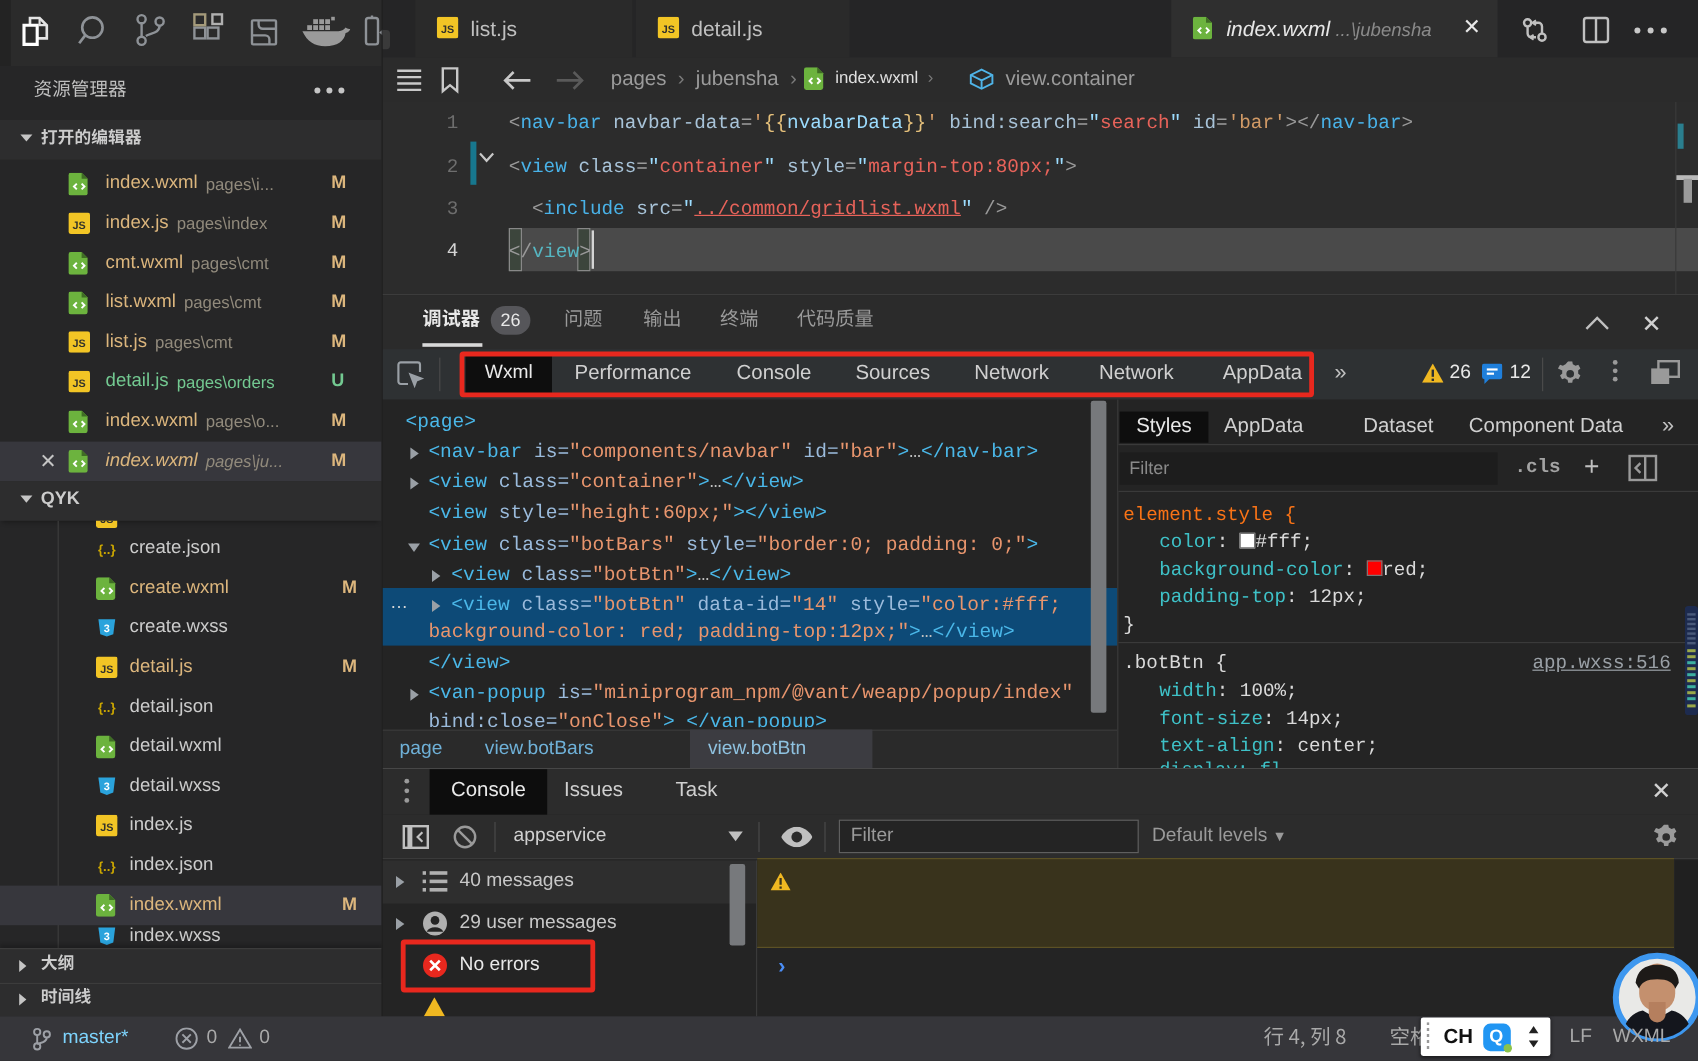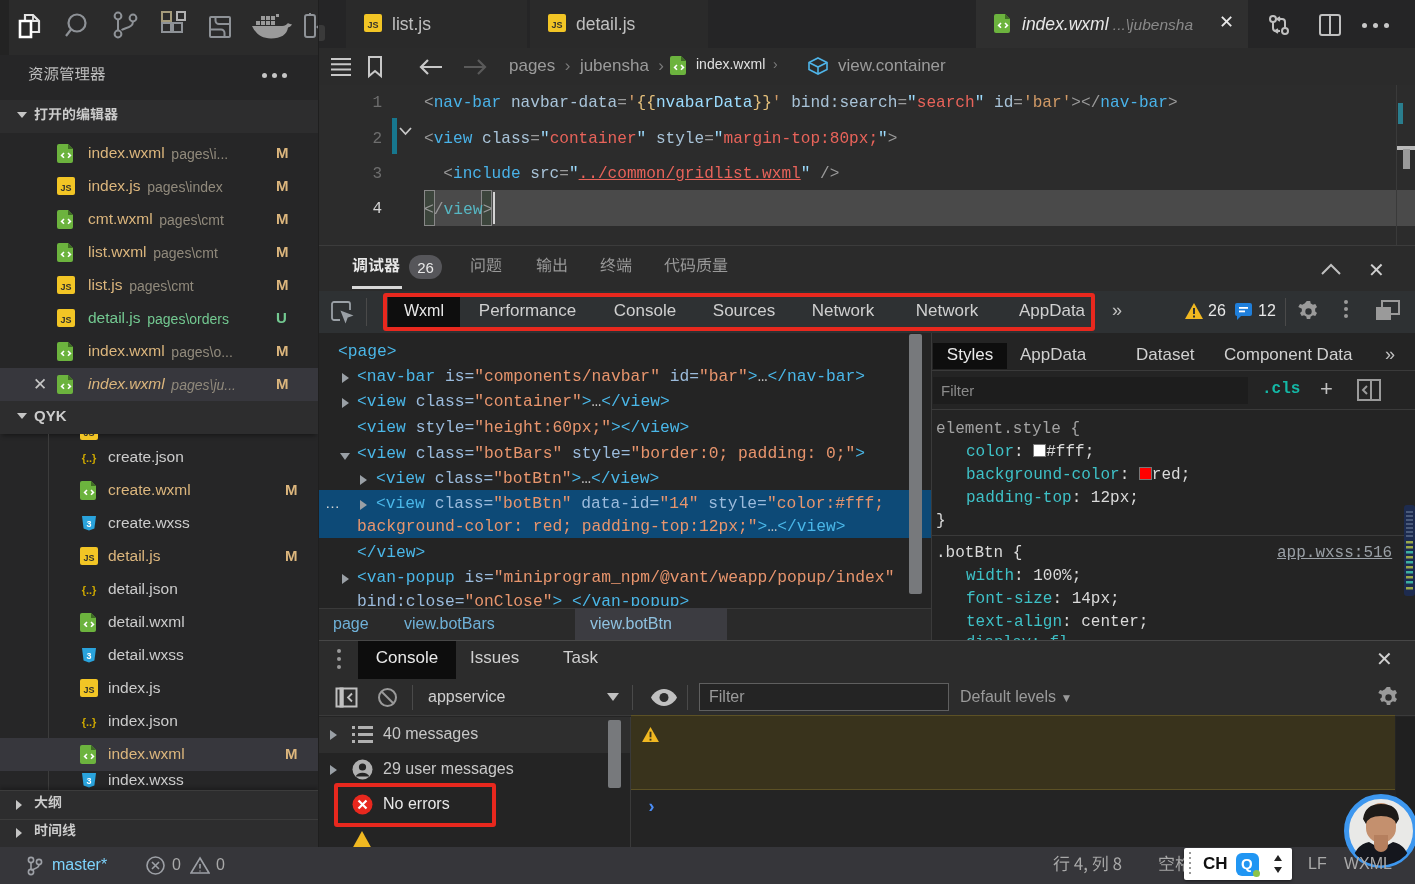--- a/index.html
+++ b/index.html
@@ -434,28 +434,28 @@
     <div class="abs" style="left:931px;top:333px;width:1px;height:307px;background:#3a3a3a"></div>
     <div class="abs" style="left:933px;top:343px;width:74px;height:26px;background:#0e0e0e"></div>
     <div class="abs sans" style="left:933px;top:345px;width:74px;text-align:center;font-size:17px;color:#eaeaea">Styles</div>
     <div class="abs sans" style="left:1020px;top:345px;font-size:17px;color:#d0d0d0">AppData</div>
     <div class="abs sans" style="left:1136px;top:345px;font-size:17px;color:#d0d0d0">Dataset</div>
     <div class="abs sans" style="left:1224px;top:345px;font-size:17px;color:#d0d0d0">Component Data</div>
     <div class="abs sans" style="left:1385px;top:344px;color:#c0c0c0;font-size:18px">»</div>
     <div class="abs" style="left:932px;top:370px;width:483px;height:40px;background:#242424;border-top:1px solid #3a3a3a;border-bottom:1px solid #3a3a3a"></div>
     <div class="abs" style="left:933px;top:377px;width:315px;height:27px;background:#1d1d1d"></div>
     <div class="abs sans" style="left:941px;top:382px;font-size:15px;color:#8a8a8a">Filter</div>
-    <div class="abs mono" style="left:1262px;top:380px;font-size:16px;font-weight:bold;color:#14b8a6">.cls</div>
+    <div class="abs mono" style="left:1262px;top:380px;font-size:16px;font-weight:bold;color:#a3a3a3">.cls</div>
     <div class="abs sans" style="left:1320px;top:376px;font-size:22px;color:#c0c0c0">+</div>
     <svg class="abs" style="left:1356px;top:378px" width="26" height="24" viewBox="0 0 26 24" fill="none" stroke="#9a9a9a" stroke-width="2">
 <rect x="2" y="2" width="22" height="20"></rect>
       <path d="M15 2 v20"></path>
       <path d="M11 8 l-4 4 4 4" fill="none"></path>
     </svg>
-    <div class="abs mono" style="left:936px;top:420px;font-size:16px;color:#a3a3a3">element.style {</div>
+    <div class="abs mono" style="left:936px;top:420px;font-size:16px;color:#f97316">element.style {</div>
     <div class="abs mono" style="left:966px;top:443px;font-size:16px;color:#dadada"><span style="color:#3ec1c7">color</span>: <span style="display:inline-block;width:13px;height:13px;background:#fff;border:1px solid #777;vertical-align:-1px"></span>#fff;</div>
     <div class="abs mono" style="left:966px;top:466px;font-size:16px;color:#dadada"><span style="color:#3ec1c7">background-color</span>: <span style="display:inline-block;width:13px;height:13px;background:#f00;border:1px solid #777;vertical-align:-1px"></span>red;</div>
     <div class="abs mono" style="left:966px;top:489px;font-size:16px;color:#dadada"><span style="color:#3ec1c7">padding-top</span>: 12px;</div>
     <div class="abs mono" style="left:936px;top:512px;font-size:16px;color:#dadada">}</div>
     <div class="abs" style="left:932px;top:535px;width:483px;height:1px;background:#3a3a3a"></div>
     <div class="abs mono" style="left:936px;top:544px;font-size:16px;color:#dadada">.botBtn {</div>
     <div class="abs mono" style="left:1277px;top:544px;font-size:16px;color:#9aa0a6"><span style="text-decoration:underline">app.wxss:516</span></div>
     <div class="abs mono" style="left:966px;top:567px;font-size:16px;color:#dadada"><span style="color:#3ec1c7">width</span>: 100%;</div>
     <div class="abs mono" style="left:966px;top:590px;font-size:16px;color:#dadada"><span style="color:#3ec1c7">font-size</span>: 14px;</div>
     <div class="abs mono" style="left:966px;top:613px;font-size:16px;color:#dadada"><span style="color:#3ec1c7">text-align</span>: center;</div>

